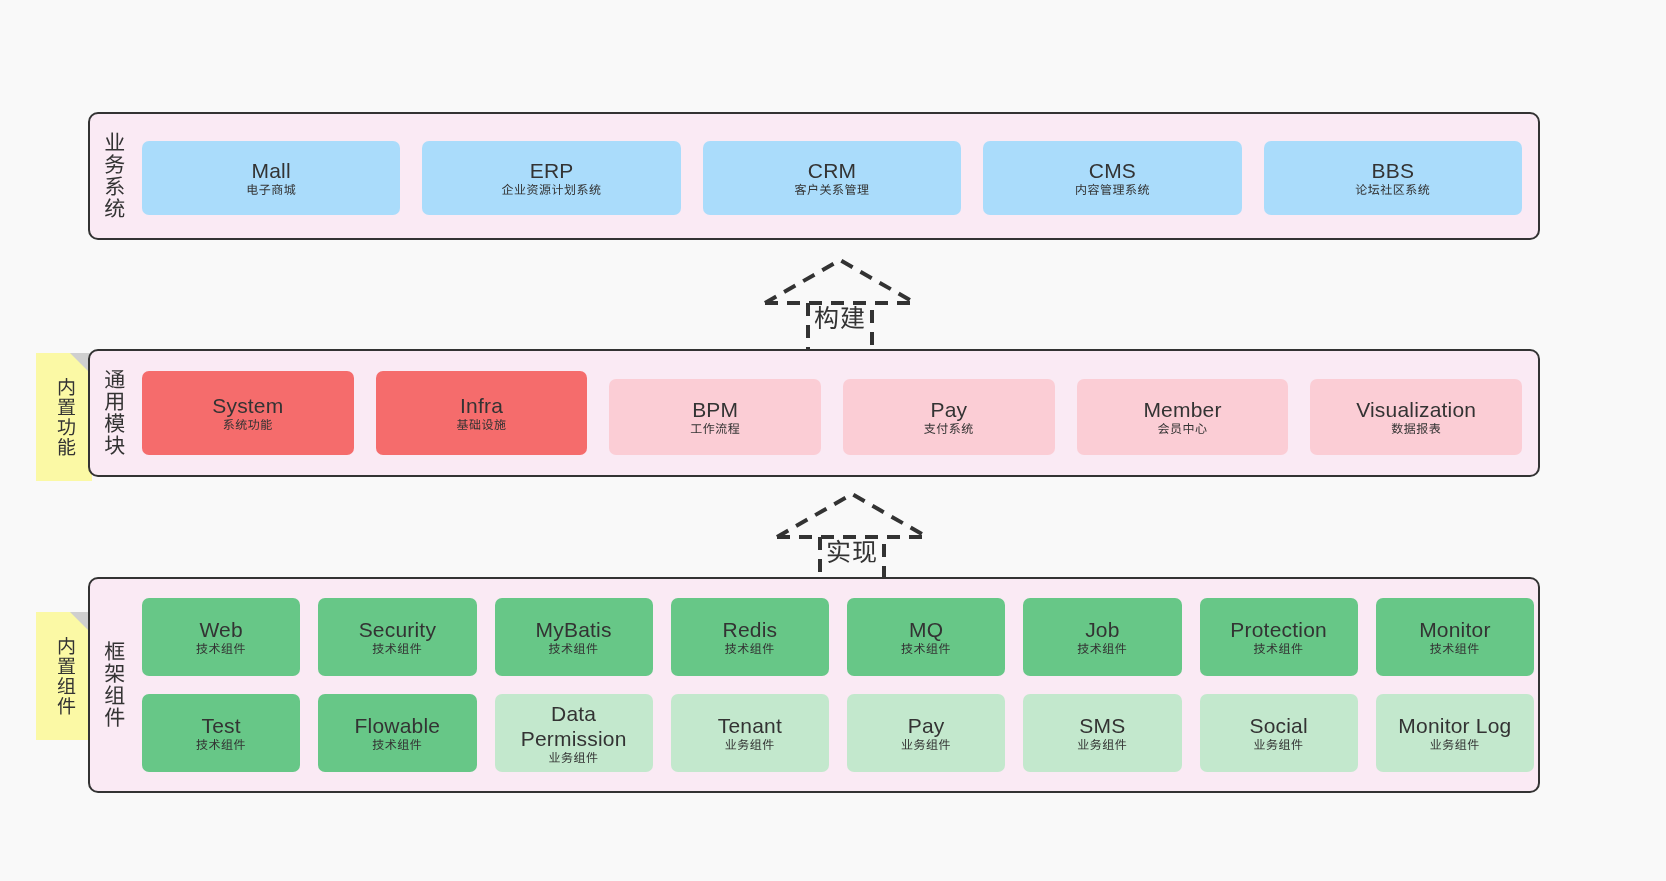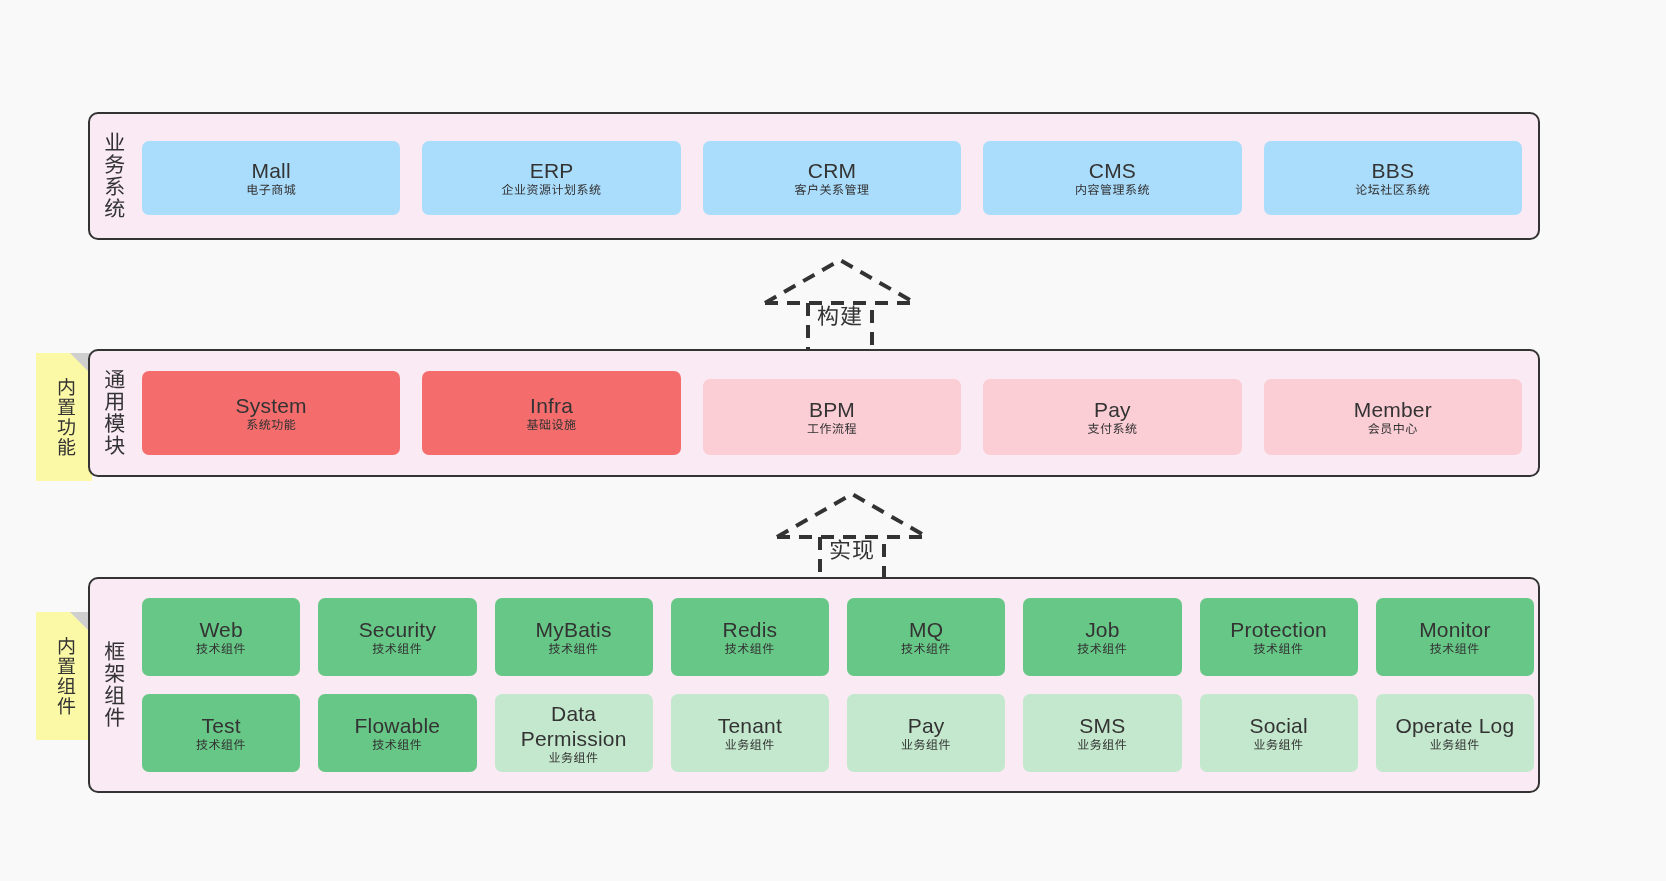--- a/index.html
+++ b/index.html
@@ -139,21 +139,21 @@
     width: 160px;
     height: 105px;
   }
   .connector svg { display: block; overflow: visible; }
   .connector .conn-label {
     position: absolute;
     left: 0;
     right: 0;
     top: 40px;
     text-align: center;
-    font-size: 22px;
+    font-size: 25px;
     color: #333333;
     letter-spacing: 1px;
     background: transparent;
   }
   #connector-build     { left: 760px; top: 258px; }
   #connector-implement { left: 772px; top: 492px; }
 </style>
 </head>
 <body>
 
@@ -218,20 +218,24 @@
           <span class="sub">工作流程</span>
         </div>
         <div class="cell c-pink">
           <span class="name">Pay</span>
           <span class="sub">支付系统</span>
         </div>
         <div class="cell c-pink">
           <span class="name">Member</span>
           <span class="sub">会员中心</span>
         </div>
+        <div class="cell c-pink">
+          <span class="name">Visualization</span>
+          <span class="sub">数据报表</span>
+        </div>
       </div>
     </div>
   </div>
 
   <div class="connector" id="connector-implement">
     <svg width="160" height="105" viewBox="0 0 160 105" fill="none" aria-hidden="true">
       <path d="M5 45 L80 2 L155 45" stroke="#333333" stroke-width="4" stroke-dasharray="13 9" fill="none"></path>
       <path d="M5 45 L155 45" stroke="#333333" stroke-width="4" stroke-dasharray="13 9"></path>
       <path d="M48 45 L48 100 L112 100 L112 45" stroke="#333333" stroke-width="4" stroke-dasharray="13 9" fill="none"></path>
     </svg>
@@ -305,21 +309,21 @@
         </div>
         <div class="cell c-lightgreen">
           <span class="name">SMS</span>
           <span class="sub">业务组件</span>
         </div>
         <div class="cell c-lightgreen">
           <span class="name">Social</span>
           <span class="sub">业务组件</span>
         </div>
         <div class="cell c-lightgreen">
-          <span class="name">Operate Log</span>
+          <span class="name">Monitor Log</span>
           <span class="sub">业务组件</span>
         </div>
       </div>
 
     </div>
   </div>
 
 </div>
 
 </body></html>

